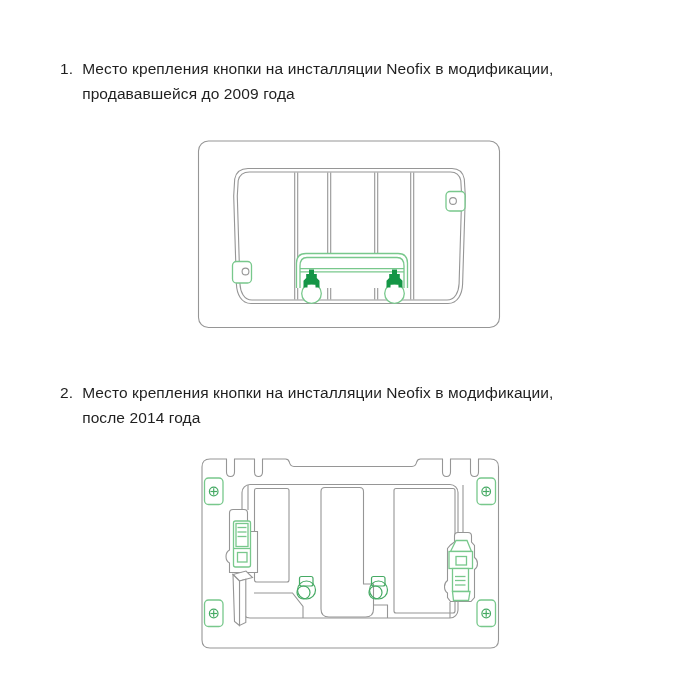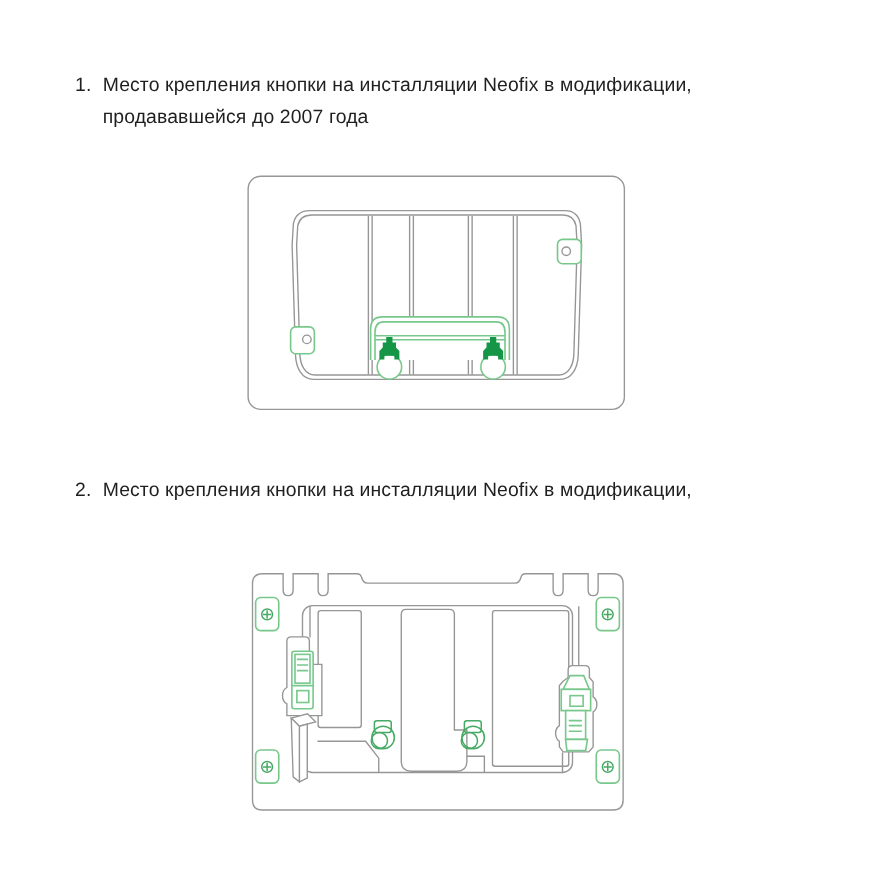--- a/index.html
+++ b/index.html
@@ -27,21 +27,21 @@
 </style>
 </head>
 <body>
 
 <div class="page">
 
   <div class="list-item" style="top:57px;">
     <span class="num">1.</span>
     <span class="txt">
       <div>Место крепления кнопки на инсталляции Neofix в модификации,</div>
-      <div>продававшейся до 2007 года</div>
+      <div>продававшейся до 2009 года</div>
     </span>
   </div>
 
   <svg class="svg1" width="310" height="200" viewBox="195 135 310 200">
 
     <rect class="g1" x="198.5" y="141" width="301" height="186.5" rx="10"></rect>
 
     <path class="g1" d="M 248,168.5 H 452 C 459,168.5 463,172.5 464.3,179 L 465.3,196 L 462.6,284
              C 462.2,294 457.8,303.5 448,303.5 H 251 C 241.2,303.5 236.8,294 236.4,284
              L 233.7,196 L 234.7,179 C 236,172.5 240,168.5 248,168.5 Z"></path>
@@ -78,20 +78,21 @@
       <circle class="grnf" cx="394.5" cy="293.5" r="9.8"></circle>
       <path class="dark" d="M 309,269.5 h 5 v 4.5 h 2.8 v 4 l 2.7,2.7 v 6.8 h -4 v -3 h -8 v 3 h -4 v -6.8 l 2.7,-2.7 v -4 h 2.8 Z"></path>
       <path class="dark" transform="translate(83,0)" d="M 309,269.5 h 5 v 4.5 h 2.8 v 4 l 2.7,2.7 v 6.8 h -4 v -3 h -8 v 3 h -4 v -6.8 l 2.7,-2.7 v -4 h 2.8 Z"></path>
     </g>
   </svg>
 
   <div class="list-item" style="top:381px;">
     <span class="num">2.</span>
     <span class="txt">
       <div>Место крепления кнопки на инсталляции Neofix в модификации,</div>
+      <div>после 2014 года</div>
     </span>
   </div>
 
   <svg class="svg2" width="306" height="202" viewBox="198 452 306 202">
 
     <path class="g1" d="M 210,459 H 226.5 V 472 Q 226.5,476.5 230.5,476.5 Q 234.5,476.5 234.5,472 V 459
              H 254.5 V 472 Q 254.5,476.5 258.5,476.5 Q 262.5,476.5 262.5,472 V 459
              H 285.5 Q 288.5,459 289.3,462 Q 290.3,466.5 294,466.5
              H 412 Q 415.7,466.5 416.7,462 Q 417.5,459 420.5,459
              H 442.5 V 472 Q 442.5,476.5 446.5,476.5 Q 450.5,476.5 450.5,472 V 459

